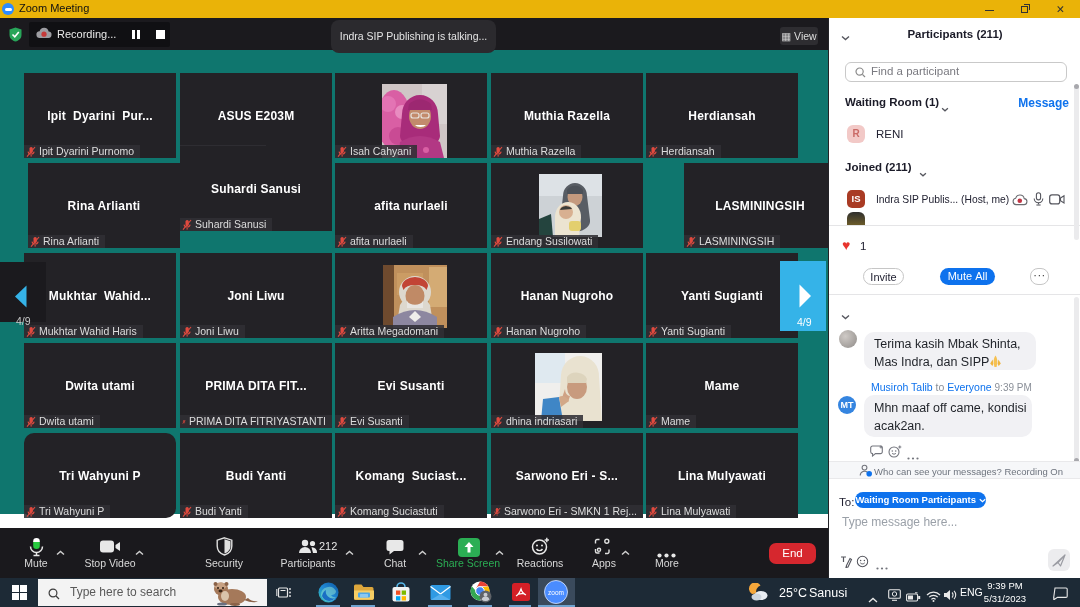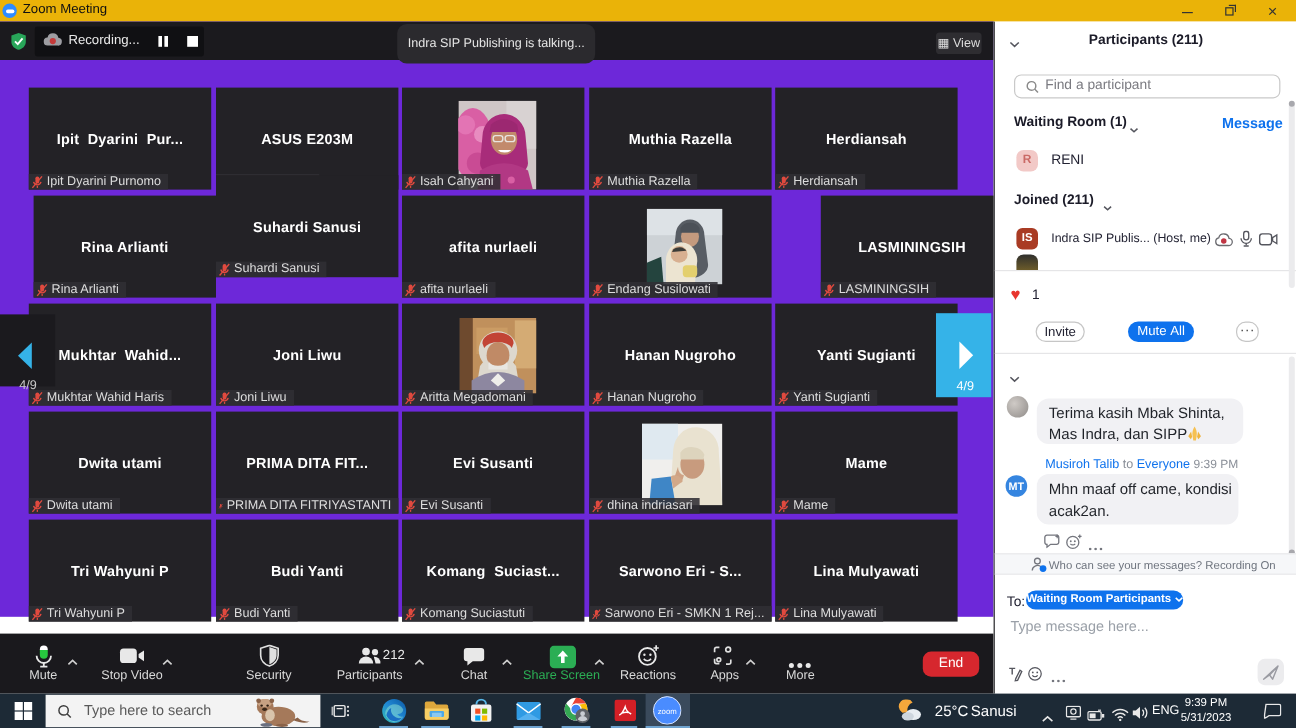--- a/index.html
+++ b/index.html
@@ -4,21 +4,21 @@
 *{margin:0;padding:0;box-sizing:border-box;font-family:"Liberation Sans",sans-serif;}
 html,body{width:1080px;height:607px;overflow:hidden;background:#fff;}
 #stage{position:relative;width:1080px;height:607px;}
 .abs{position:absolute;}
 
 #titlebar{left:0;top:0;width:1080px;height:18px;background:#eab308;}
 #zicon{left:2px;top:3px;width:12px;height:12px;border-radius:50%;background:#2D8CFF;}
 #zicon:after{content:"";position:absolute;left:2.5px;top:4.5px;width:7px;height:3px;border-radius:1.5px;background:#fff;}
 #ztitle{left:19px;top:2px;font-size:11px;color:#111;}
 
-#main{left:0;top:18px;width:828px;height:496px;background:#6d28d9;}
+#main{left:0;top:18px;width:828px;height:496px;background:#0f766e;}
 #topbar{left:0;top:0;width:828px;height:32px;background:#1b1a1e;}
 #recpanel{left:29px;top:4px;width:141px;height:25px;background:#101013;border-radius:2px;color:#e9e9e9;font-size:11px;}
 #talkbox{left:331px;top:2px;width:165px;height:33px;background:#2b2a2e;border-radius:8px;color:#e4e4e4;font-size:10.5px;font-weight:normal;text-align:center;line-height:33px;white-space:nowrap;overflow:hidden;}
 #viewbtn{left:780px;top:9px;width:38px;height:18px;background:#2e2d31;border-radius:3px;color:#ddd;font-size:10.5px;line-height:18px;text-align:center;}
 
 .cell{position:absolute;width:152px;height:85px;background:#232226;}
 .cname{position:absolute;left:0;right:0;top:0;bottom:0;display:flex;align-items:center;justify-content:center;color:#fff;font-weight:bold;font-size:12px;letter-spacing:.2px;white-space:nowrap;}
 .tag{position:absolute;left:0;bottom:0;height:13px;max-width:152px;overflow:hidden;background:rgba(48,47,52,.88);color:#ddd;font-size:10.5px;line-height:13px;padding:0 6px 0 2px;white-space:nowrap;display:flex;align-items:center;}
 .tag svg{margin-right:3px;}
 .photo{position:absolute;}
@@ -285,21 +285,21 @@
         </div>
 <div class="cell" style="left:646px;top:325px;">
           <div class="cname">Mame</div>
           <div class="tag"><svg width="10" height="12" viewBox="0 0 12 14">
               <rect x="4.2" y="1" width="3.9" height="7.2" rx="1.9" fill="#e04a3f"></rect>
               <path d="M2.4 6.5 a3.8 3.8 0 0 0 7.4 0" stroke="#e04a3f" stroke-width="1.3" fill="none"></path>
               <rect x="5.5" y="10.5" width="1.3" height="2" fill="#e04a3f"></rect>
               <line x1="1.2" y1="12.5" x2="10.8" y2="1" stroke="#e04a3f" stroke-width="1.4"></line>
             </svg>Mame</div>
         </div>
-<div class="cell" style="left:24px;top:415px;">
+<div class="cell" style="left:24px;top:415px;border-radius:10px;">
           <div class="cname">Tri Wahyuni P</div>
           <div class="tag"><svg width="10" height="12" viewBox="0 0 12 14">
               <rect x="4.2" y="1" width="3.9" height="7.2" rx="1.9" fill="#e04a3f"></rect>
               <path d="M2.4 6.5 a3.8 3.8 0 0 0 7.4 0" stroke="#e04a3f" stroke-width="1.3" fill="none"></path>
               <rect x="5.5" y="10.5" width="1.3" height="2" fill="#e04a3f"></rect>
               <line x1="1.2" y1="12.5" x2="10.8" y2="1" stroke="#e04a3f" stroke-width="1.4"></line>
             </svg>Tri Wahyuni P</div>
         </div>
 <div class="cell" style="left:180px;top:415px;">
           <div class="cname">Budi Yanti</div>

